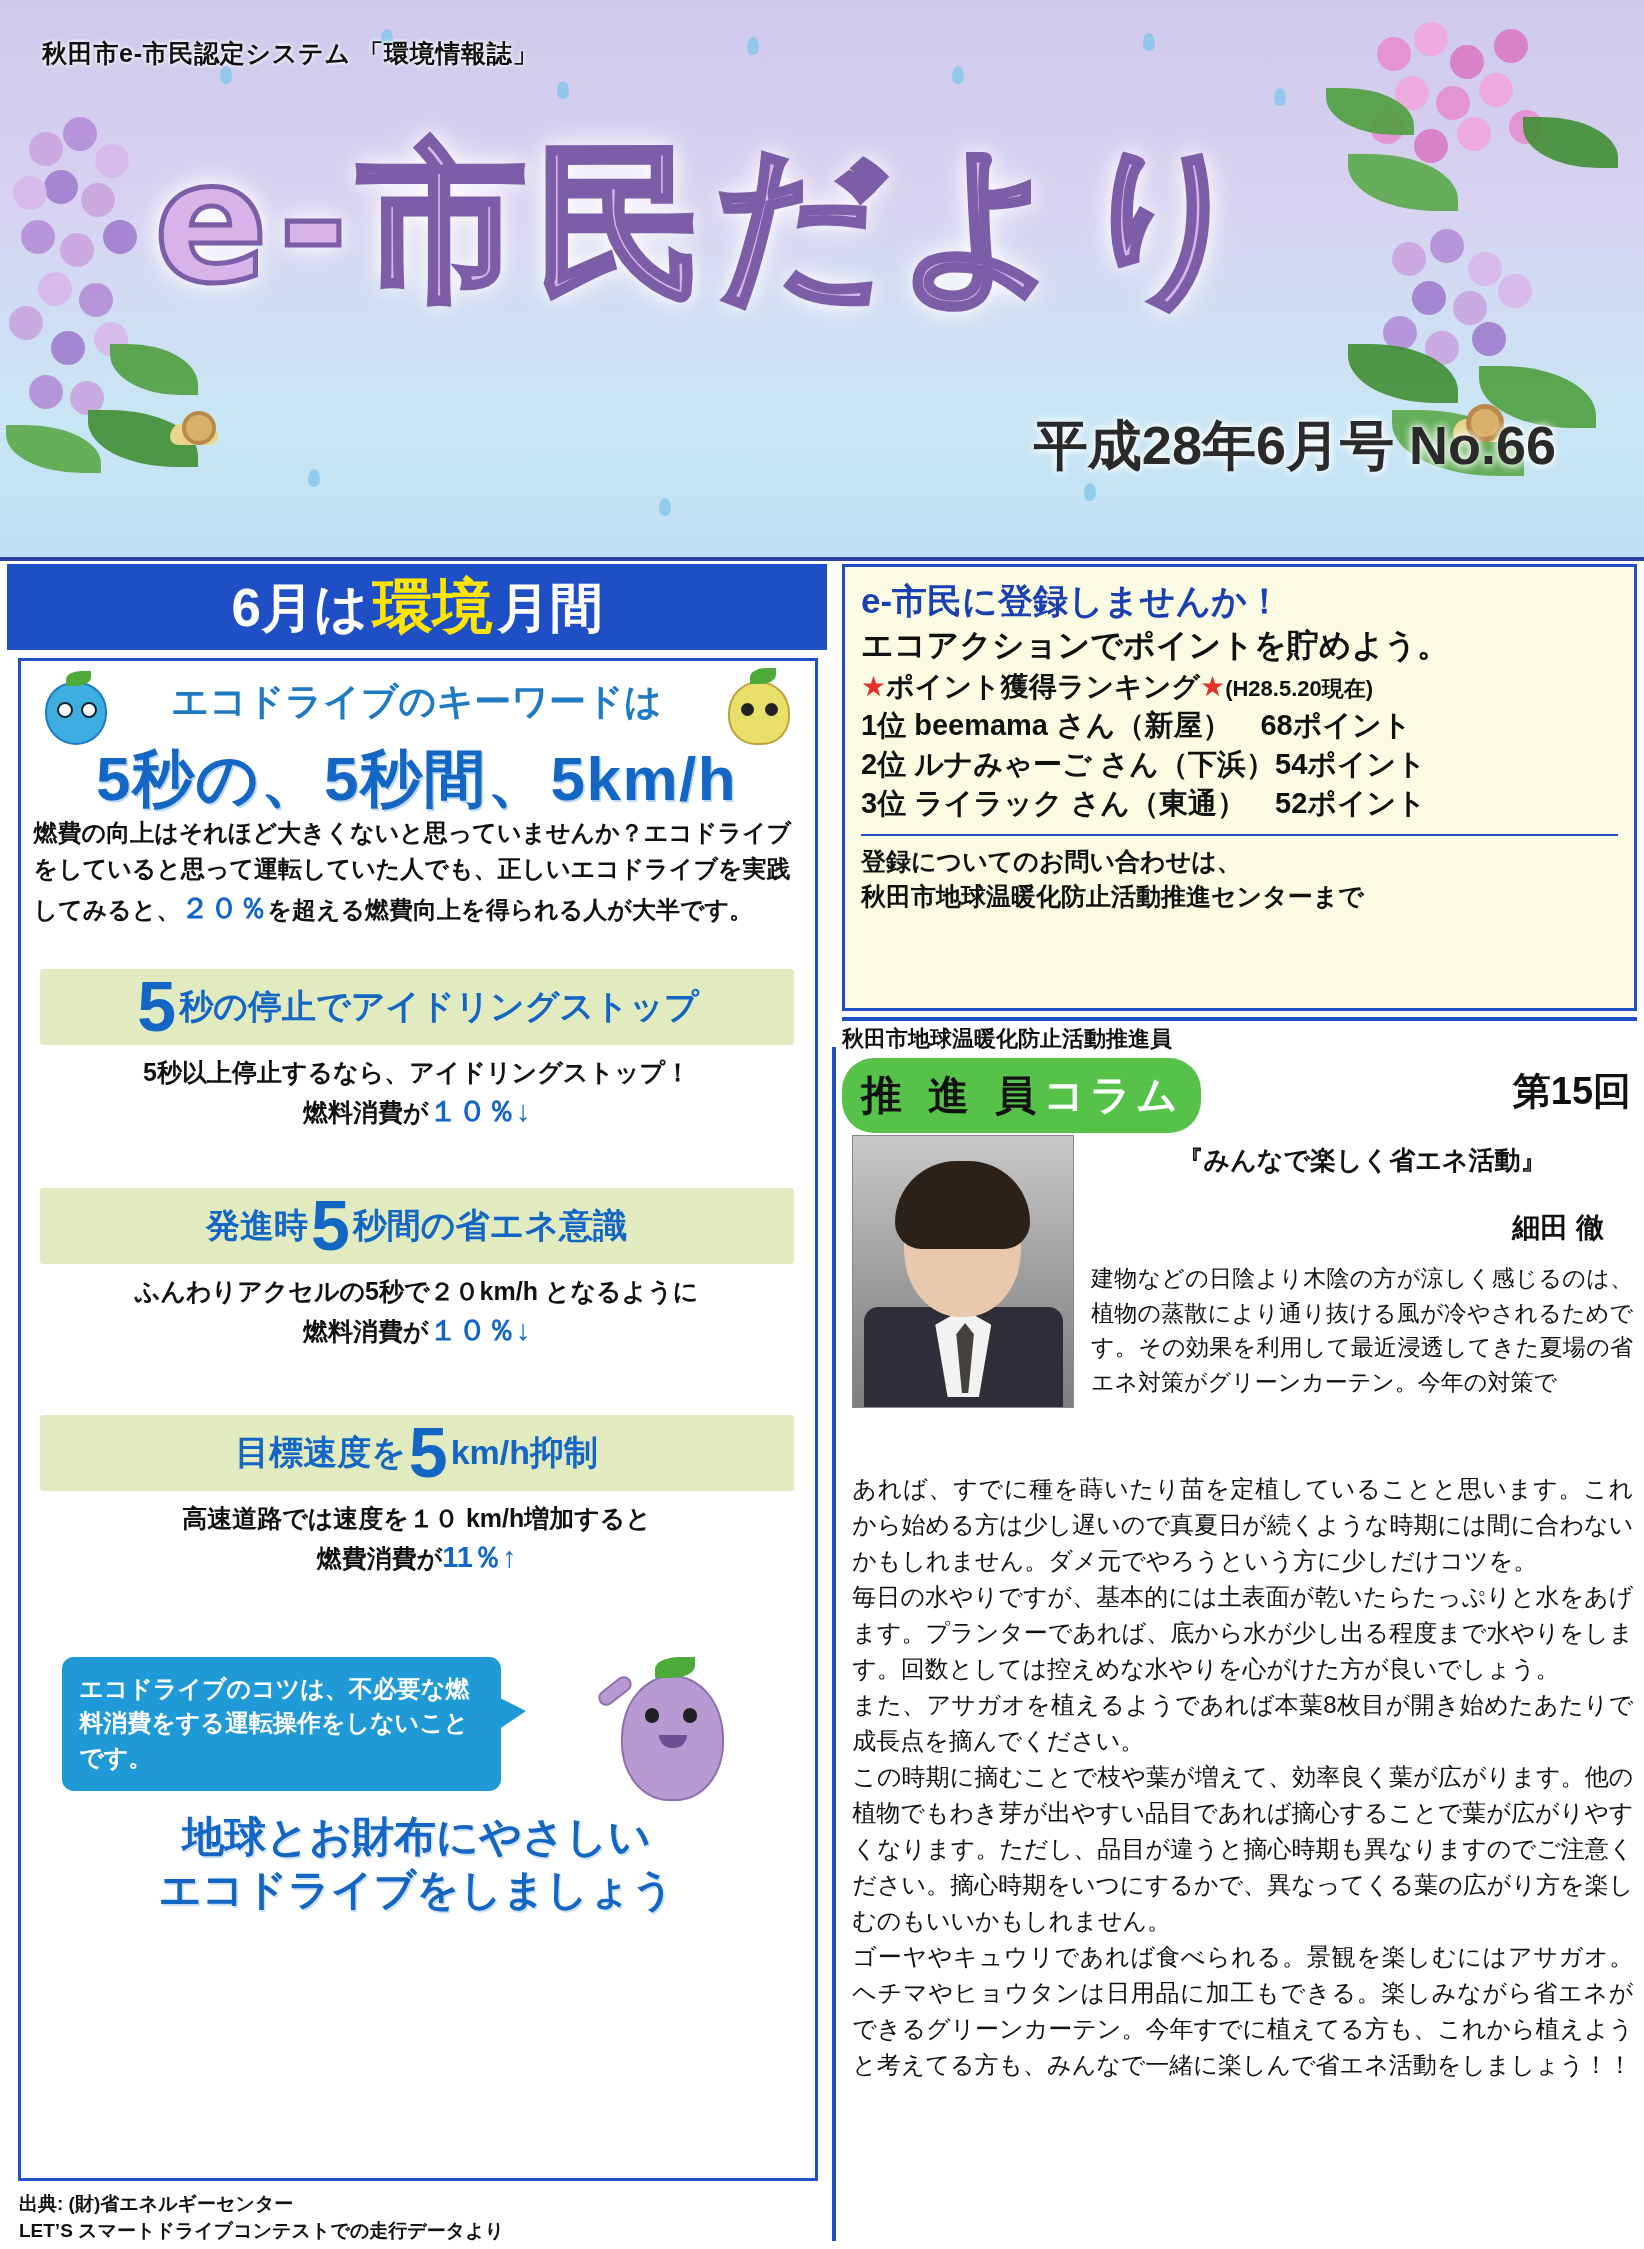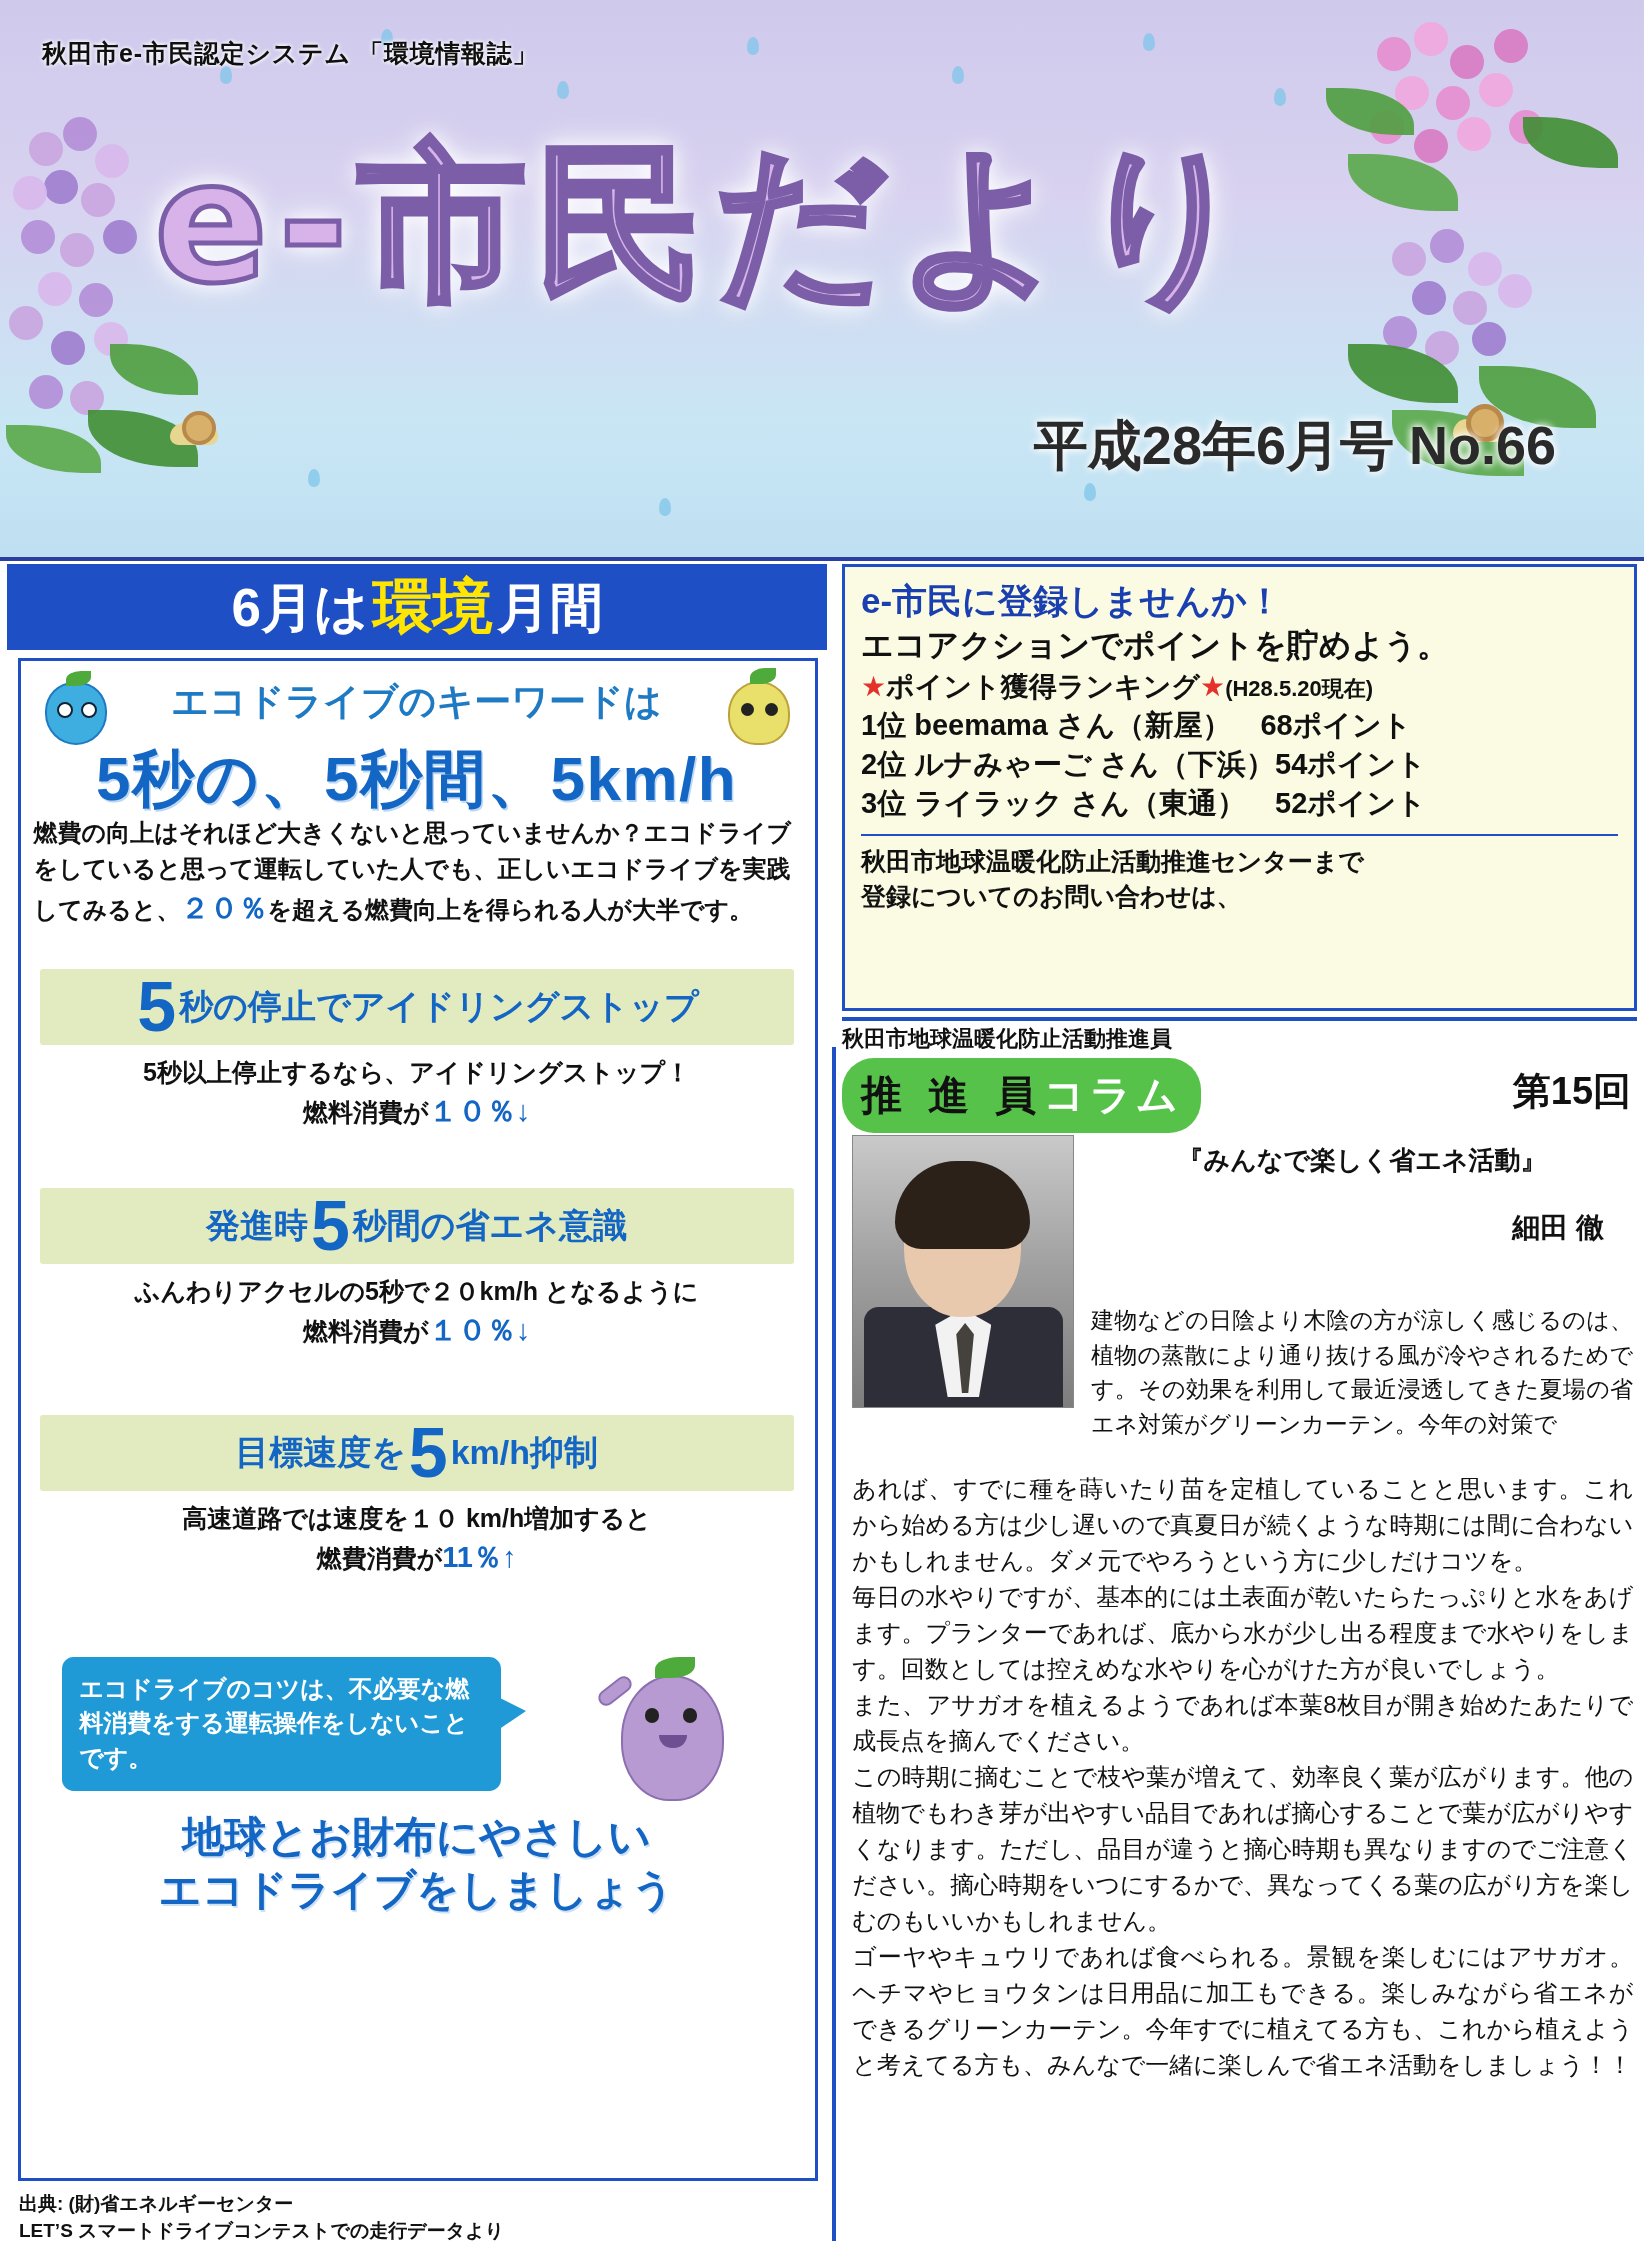--- a/index.html
+++ b/index.html
@@ -147,21 +147,21 @@
   .shirt{position:absolute;left:82px;top:173px;width:56px;height:88px;background:#f2f2f2;
     clip-path:polygon(50% 0,100% 18%,78% 100%,22% 100%,0 18%);}
   .tie{position:absolute;left:103px;top:187px;width:17.6px;height:70px;background:#45413c;
     clip-path:polygon(50% 0,100% 16%,68% 100%,32% 100%,0 16%);}
 
   .col-subtitle{position:absolute;left:249px;top:579px;width:542px;text-align:center;
     font-size:26px;font-weight:bold;color:#111;}
   .col-author{position:absolute;left:249px;top:645px;width:542px;text-align:right;padding-right:29px;
     font-size:28px;font-weight:bold;color:#111;box-sizing:border-box;}
   .col-body-top{position:absolute;left:249px;top:697px;width:542px;
-    font-size:23px;color:#111;line-height:1.5;text-align:justify;margin-top:42px;}
+    font-size:23px;color:#111;line-height:1.5;text-align:justify;}
   .col-body-rest{position:absolute;left:10.3px;top:907px;width:781px;
     font-size:24px;color:#111;line-height:1.5;text-align:justify;}
   .col-body-rest p{margin:0 0 0 0;text-indent:0;}
 
   .vrule{position:absolute;left:832px;top:1047px;width:3.7px;height:1194px;background:#1f4fc4;}
   .hrule-right{position:absolute;left:842px;top:1017px;width:795px;height:3.7px;background:#1f4fc4;}
 </style>
 </head>
 <body>
 
@@ -350,22 +350,22 @@
     <div class="reg-box">
       <div class="reg-title">e-市民に登録しませんか！</div>
       <div class="reg-sub">エコアクションでポイントを貯めよう。</div>
       <div class="rank-head">
         <span class="star">★</span><span>ポイント獲得ランキング</span><span class="star">★</span><span class="asof">(H28.5.20現在)</span>
       </div>
       <div class="rank-row">1位 beemama さん（新屋）　68ポイント</div>
       <div class="rank-row">2位 ルナみゃーご さん（下浜）54ポイント</div>
       <div class="rank-row">3位 ライラック さん（東通）　52ポイント</div>
       <div class="reg-foot">
+        <div>登録についてのお問い合わせは、</div>
         <div>秋田市地球温暖化防止活動推進センターまで</div>
-        <div>登録についてのお問い合わせは、</div>
       </div>
     </div>
 
     <div class="col-head">
       <div class="kicker">秋田市地球温暖化防止活動推進員</div>
       <div class="col-pill">
         <span class="p1">推 進 員</span>
         <span class="p2">コラム</span>
       </div>
       <div class="col-no">第15回</div>

